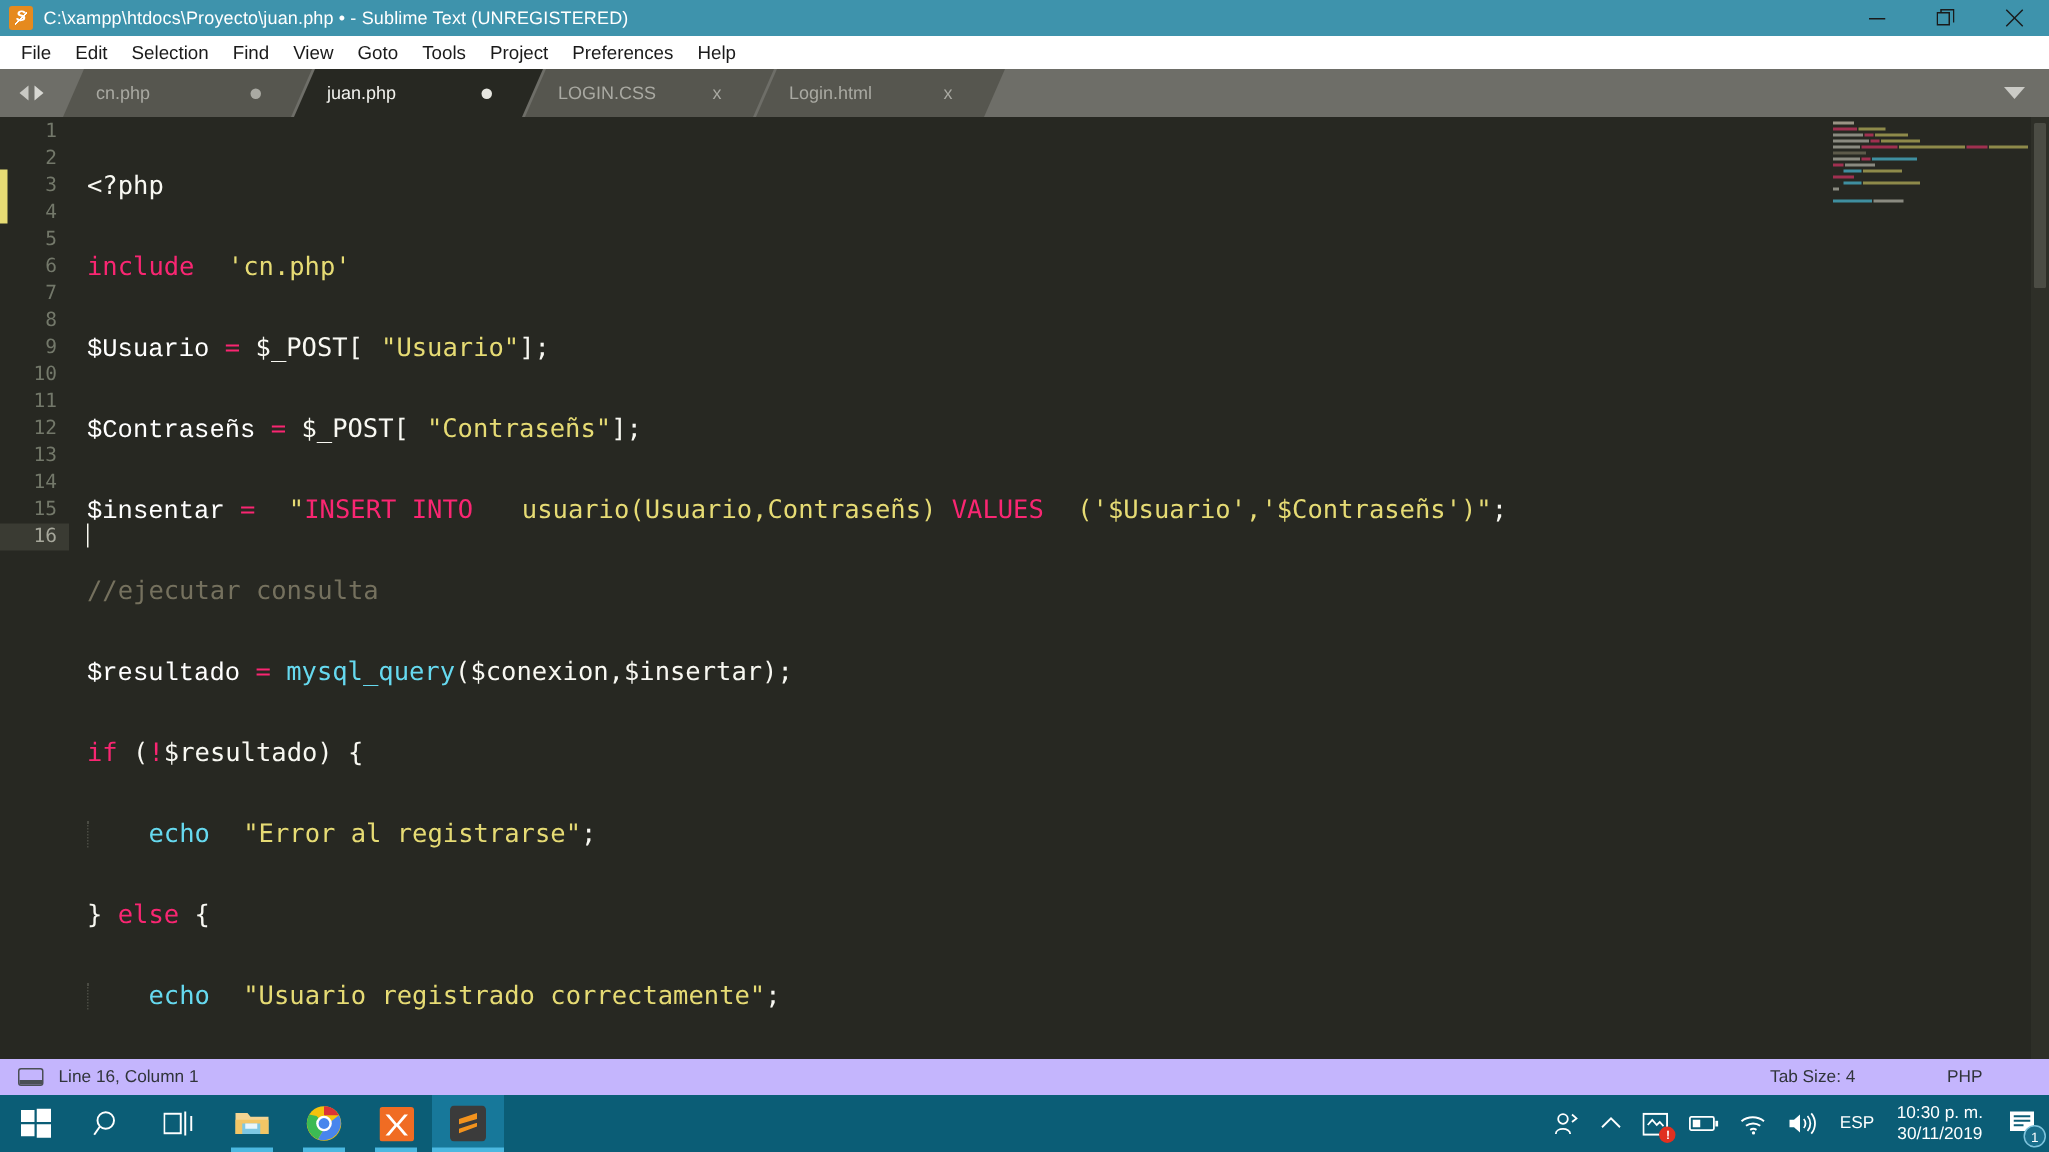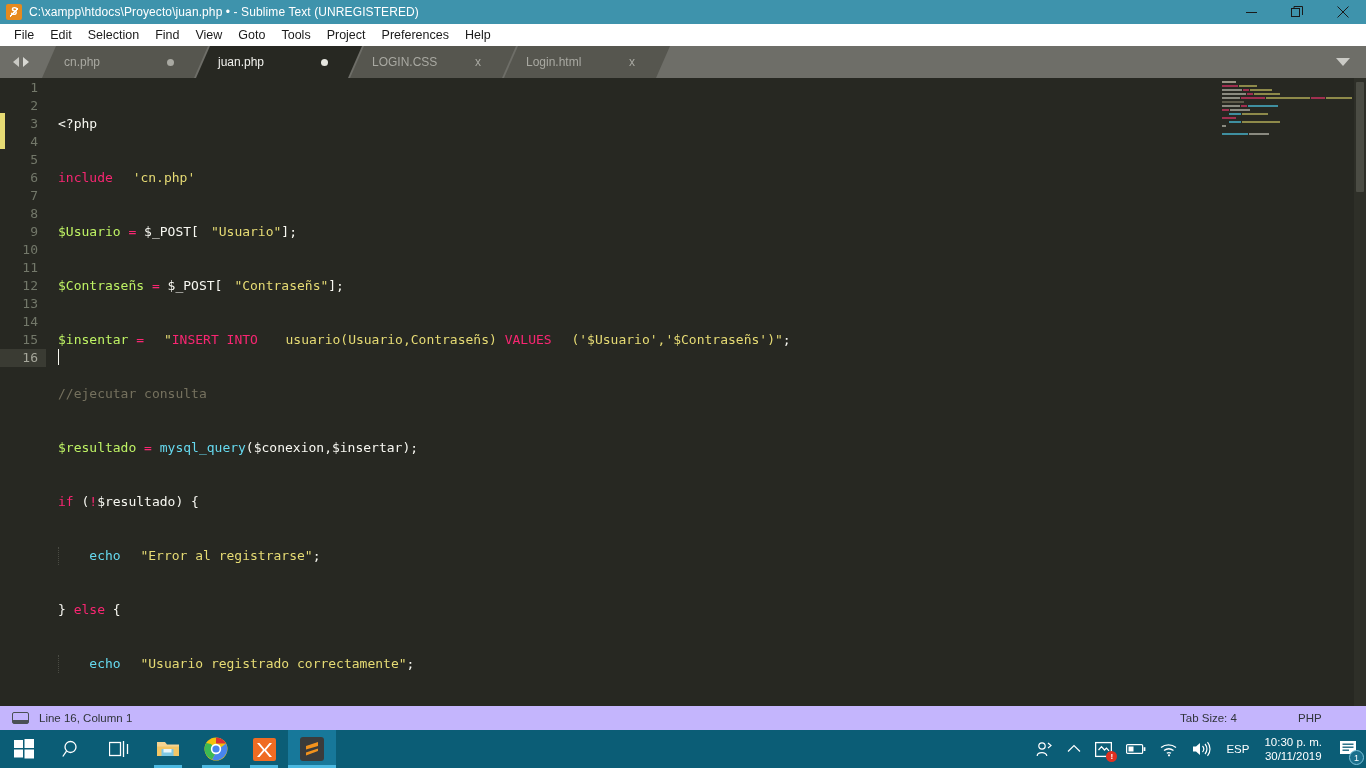--- a/index.html
+++ b/index.html
@@ -221,29 +221,29 @@
   .gl.cur {
     background: #3a3b33;
     color: #a6a79b;
   }
   #code {
     position: absolute;
     left: 58px; top: 0;
     width: 1140px;
     height: 628px;
     font-family: "DejaVu Sans Mono", monospace;
-    font-size: 13px;
+    font-size: 17px;
     line-height: 18px;
     padding-top: 1px;
     white-space: pre;
     color: #f8f8f2;
   }
   .cl { height: 18px; position: relative; }
   .tk-str   { color: #e6db74; margin-left: 12px; }
-  .tk-var   { color: #bef264; }
+  .tk-var   { color: #ffffff; font-family: Liberation Mono, monospace; }
   .tk-fn    { color: #66d9ef; }
   .tk-kw    { color: #f92672; }
   .tk-cmt   { color: #75715e; }
   .tk-plain { color: #f8f8f2; }
   .tk-op    { color: #f92672; }
   .indent-guide {
     display: inline-block;
     width: 0;
     border-left: 1px dotted #4a4b43;
     height: 18px;

